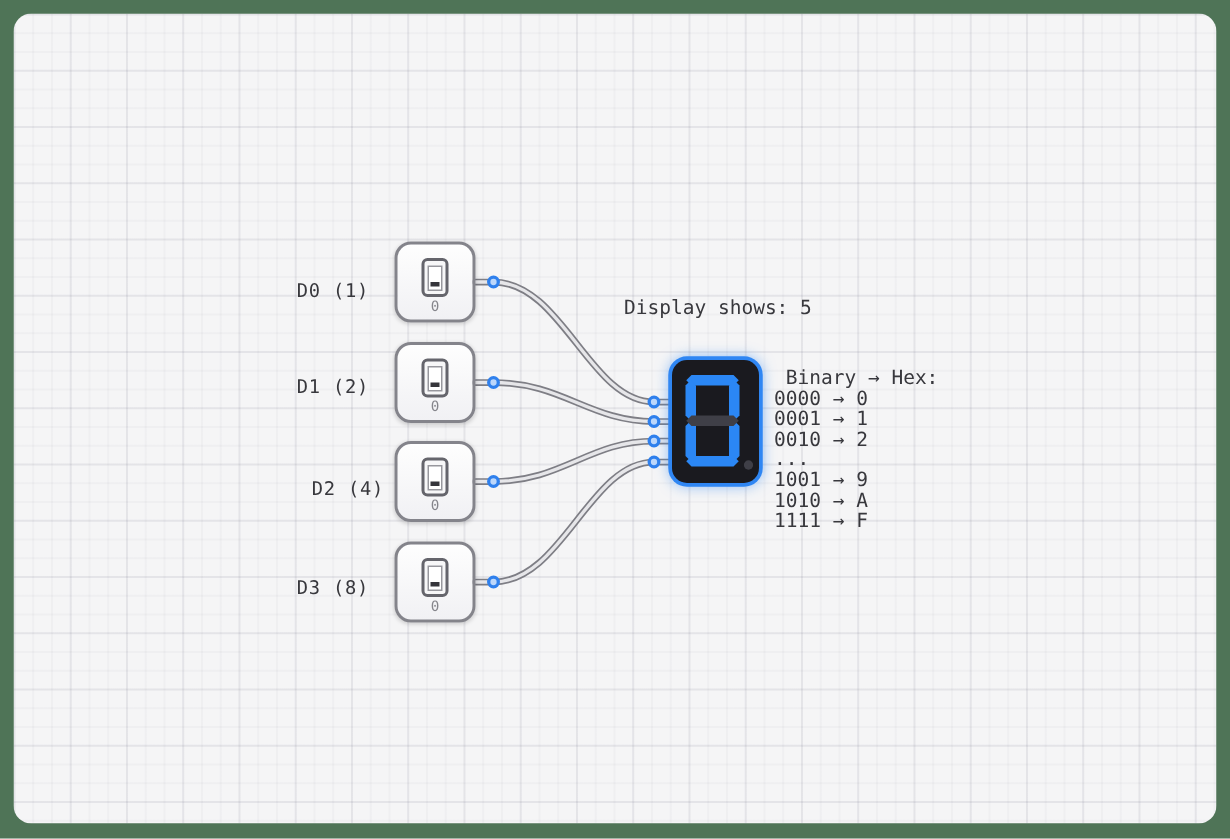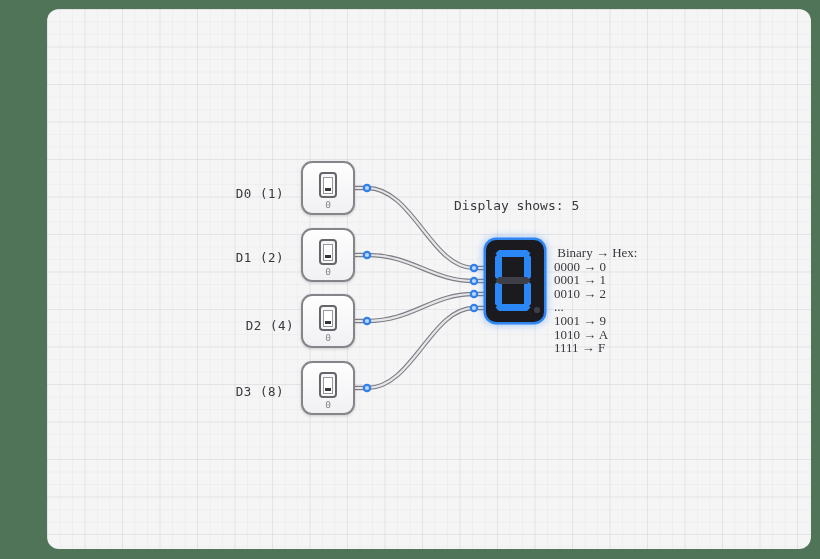--- a/index.html
+++ b/index.html
@@ -9,21 +9,20 @@
     position:absolute;left:9px;top:9px;right:9px;bottom:10px;
     border-radius:12px;
     background-color:var(--canvas-bg,#f5f5f6);
     background-image:
       linear-gradient(to right, var(--grid-major,rgba(130,130,150,.10)) 1px, transparent 1px),
       linear-gradient(to bottom, var(--grid-major,rgba(130,130,150,.10)) 1px, transparent 1px),
       linear-gradient(to right, var(--grid-minor,rgba(130,130,150,.055)) 1px, transparent 1px),
       linear-gradient(to bottom, var(--grid-minor,rgba(130,130,150,.055)) 1px, transparent 1px);
     background-size:37.5px 37.5px,37.5px 37.5px,12.5px 12.5px,12.5px 12.5px;
     overflow:hidden;
-    margin-left:38px;
   }
   .abs{position:absolute;}
   .wires{position:absolute;left:0;top:0;width:802px;height:540px;pointer-events:none;}
   .wire-outer{fill:none;stroke:var(--wire-outer,#7e7e85);stroke-width:4.5px;stroke-linecap:round;}
   .wire-inner{fill:none;stroke:var(--wire-inner,#e6e6e9);stroke-width:2.2px;stroke-linecap:round;}
   .node{fill:var(--node-fill,#bcd7fb);stroke:var(--node-stroke,#2f80ed);stroke-width:2.2px;}
   .io-label{
     width:90px;text-align:right;font-size:12.5px;letter-spacing:.5px;
     color:var(--text,#38383d);white-space:pre;
   }
@@ -141,21 +140,21 @@
         <polygon points="41.5,40.5 45,44 45,64 41.5,67.5 38,64 38,44" fill="#2b87f5"></polygon>
         <polygon points="13,64 41,64 44.5,67.5 41,71 13,71 9.5,67.5" fill="#2b87f5"></polygon>
         <polygon points="12.5,40.5 16,44 16,64 12.5,67.5 9,64 9,44" fill="#2b87f5"></polygon>
         <polygon points="12.5,13.5 16,17 16,37 12.5,40.5 9,37 9,17" fill="#2b87f5"></polygon>
         <polygon points="13,37 41,37 44.5,40.5 41,44 13,44 9.5,40.5" fill="#3f3f47"></polygon>
         <circle cx="51" cy="70" r="3.1" fill="#3f3f47"></circle>
       </svg>
     </div>
 
     <div class="abs note" style="left:407px;top:189px;">Display shows: 5</div>
-    <pre class="abs note" style="left:507px;top:237px;font-family:Liberation Serif, serif;"> Binary → Hex:
+    <pre class="abs note" style="left:507px;top:237px;"> Binary → Hex:
 0000 → 0
 0001 → 1
 0010 → 2
 ...
 1001 → 9
 1010 → A
 1111 → F</pre>
 
   </div>
 </div>

